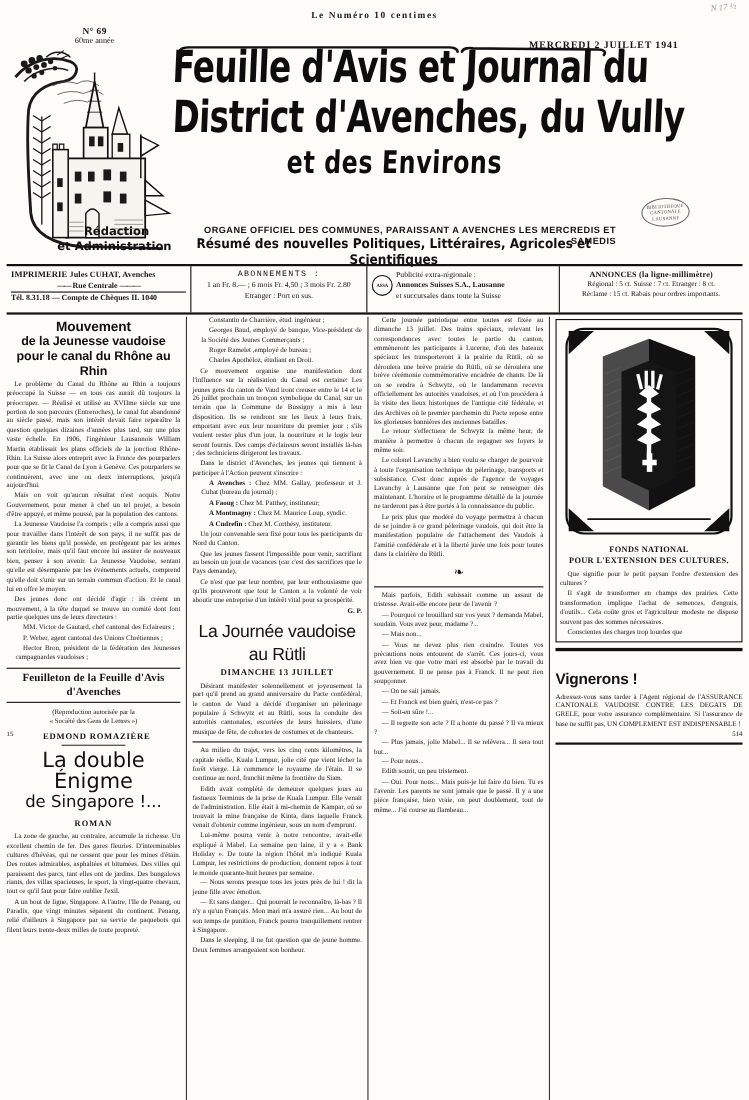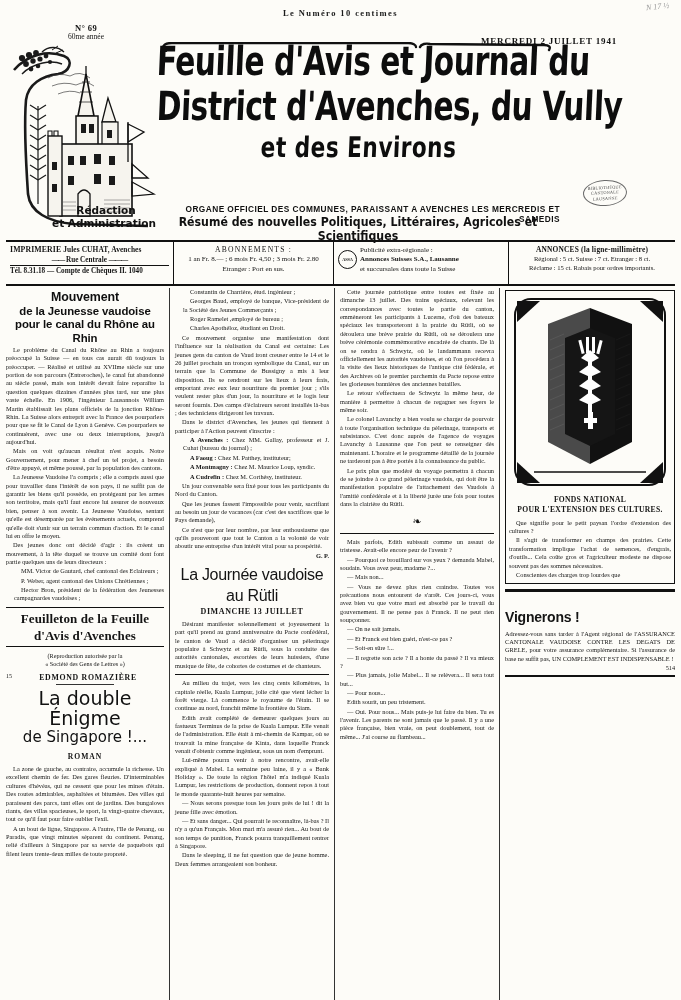--- a/index.html
+++ b/index.html
@@ -181,21 +181,21 @@
   .ic1 { width: 168px; border-right: 1px solid #111; }
   .ic2 { width: 160px; border-right: 1px solid #111; text-align: center; }
   .ic3 { width: 175px; border-right: 1px solid #111; display:flex; gap:3px; }
   .ic4 { flex: 1; text-align: center; }
 
   .ic1 .l1 { font-weight: bold; font-size: 7.4px; letter-spacing: .1px;}
   .ic1 .l1 .big { font-size: 7.8px; }
   .ic1 .l2 { text-align: center; font-weight: bold; font-size: 7.2px; }
   .ic1 .l2 .dash { letter-spacing: -1px; }
   .ic1 .l3 { font-weight: bold; font-size: 7.2px; border-top: 1px solid #111; padding-top: 1px; margin-top:0px;}
-  .ic2 .hd { letter-spacing: 1.2px; font-size: 7.6px; }
+  .ic2 .hd { letter-spacing: 1.2px; font-size: 7.6px; font-family: Liberation Mono, monospace; }
   .asa-logo {
     width: 17px; height: 17px; min-width:17px;
     border: 1px solid #111; border-radius: 50%;
     font-size: 4.4px; font-weight: bold;
     display:flex; align-items:center; justify-content:center;
     margin-top: 5px;
     letter-spacing:-.2px;
   }
   .ic3 .txt { padding-top: 1px; }
   .ic3 .t1 { }
@@ -248,21 +248,21 @@
   }
   .bold { font-weight: bold; }
   .sig { text-align: right; font-weight: bold; font-size: 6.4px; }
   .centered { text-align: center; text-indent: 0; }
   .hang { text-indent: 0; padding-left: 8px; }
 
   
   .feuil-rule { border-top: 1.6px solid #111; margin: 4px 0 2px; }
   .feuil-hd {
     font-family: "Liberation Serif", serif;
-    font-weight: bold; font-size: 13px;
+    font-weight: bold; font-size: 10px;
     text-align: center; letter-spacing: .1px;
     padding-bottom: 2px;
   }
   .feuil-rule2 { border-top: 1.6px solid #111; margin-bottom: 5px; }
   .repro {
     text-align: center; font-size: 6.2px; line-height: 1.3;
     margin-bottom: 5px; text-indent:0;
   }
   .fnum { font-size: 6px; float: left; }
   .author {

